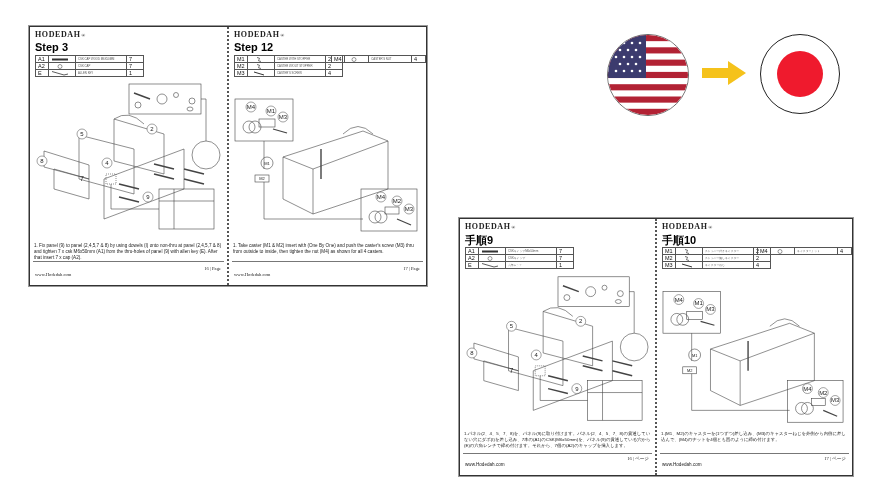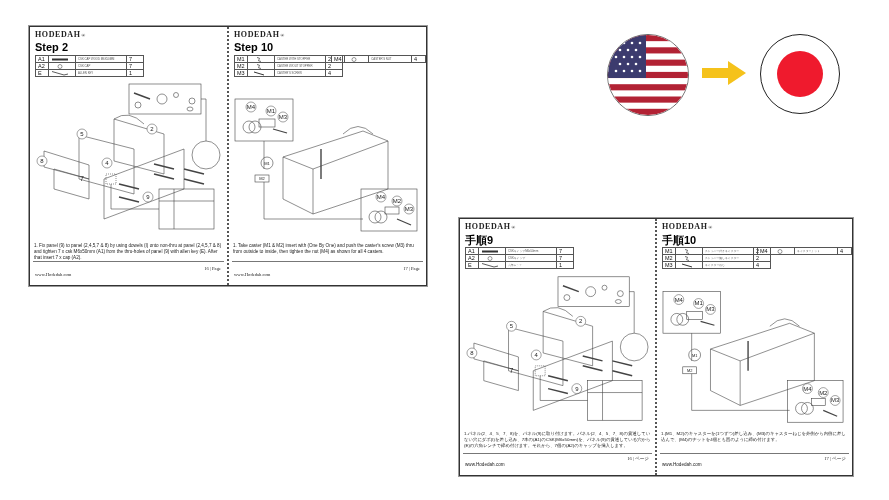--- a/index.html
+++ b/index.html
@@ -40,21 +40,21 @@
   .arrow{position:absolute;left:700px;top:60px;width:48px;height:26px;}
   svg{display:block;}
 </style>
 </head>
 <body>
 
 <div class="spread en">
 
   <div class="page left">
     <div class="brand"><span>HODEDAH</span><span class="reg">®</span></div>
-    <div class="step-title">Step 2</div>
+    <div class="step-title">Step 3</div>
     <table class="parts" style="left:5px;">
       <tbody>
           <tr>
         <td class="code">A1</td>
         <td class="ico">
               <svg width="18" height="5">
                 <rect x="1" y="1.5" width="16" height="2" fill="#333"></rect>
               </svg>
             </td>
         <td class="desc">CSK CAP WOOD M6X50MM</td>
@@ -133,21 +133,21 @@
     <div class="instr">1.  Fix panel (9) to panel (2,4,5,7 &amp; 8) by using dowels (I) onto non-thru at panel (2,4,5,7 &amp; 8) and tighten 7 x csk M6x50mm (A1) from the thru-holes of panel (9) with allen key (E). After that insert 7 x cap (A2).</div>
     <div class="footer-rule"></div>
     <div class="site">www.Hodedah.com</div>
     <div class="pagenum">16 | Page</div>
   </div>
 
   <div class="divider"></div>
 
   <div class="page right">
     <div class="brand"><span>HODEDAH</span><span class="reg">®</span></div>
-    <div class="step-title">Step 10</div>
+    <div class="step-title">Step 12</div>
     <table class="parts" style="left:5px;">
       <tbody>
           <tr>
         <td class="code">M1</td>
         <td class="ico">
               <svg width="18" height="5">
                 <path d="M7,0.5 Q11,1 9,2.5 Q7,4 11,4.5" fill="none" stroke="#333" stroke-width="0.7"></path>
               </svg>
             </td>
         <td class="desc">CASTER WITH STOPPER</td>

